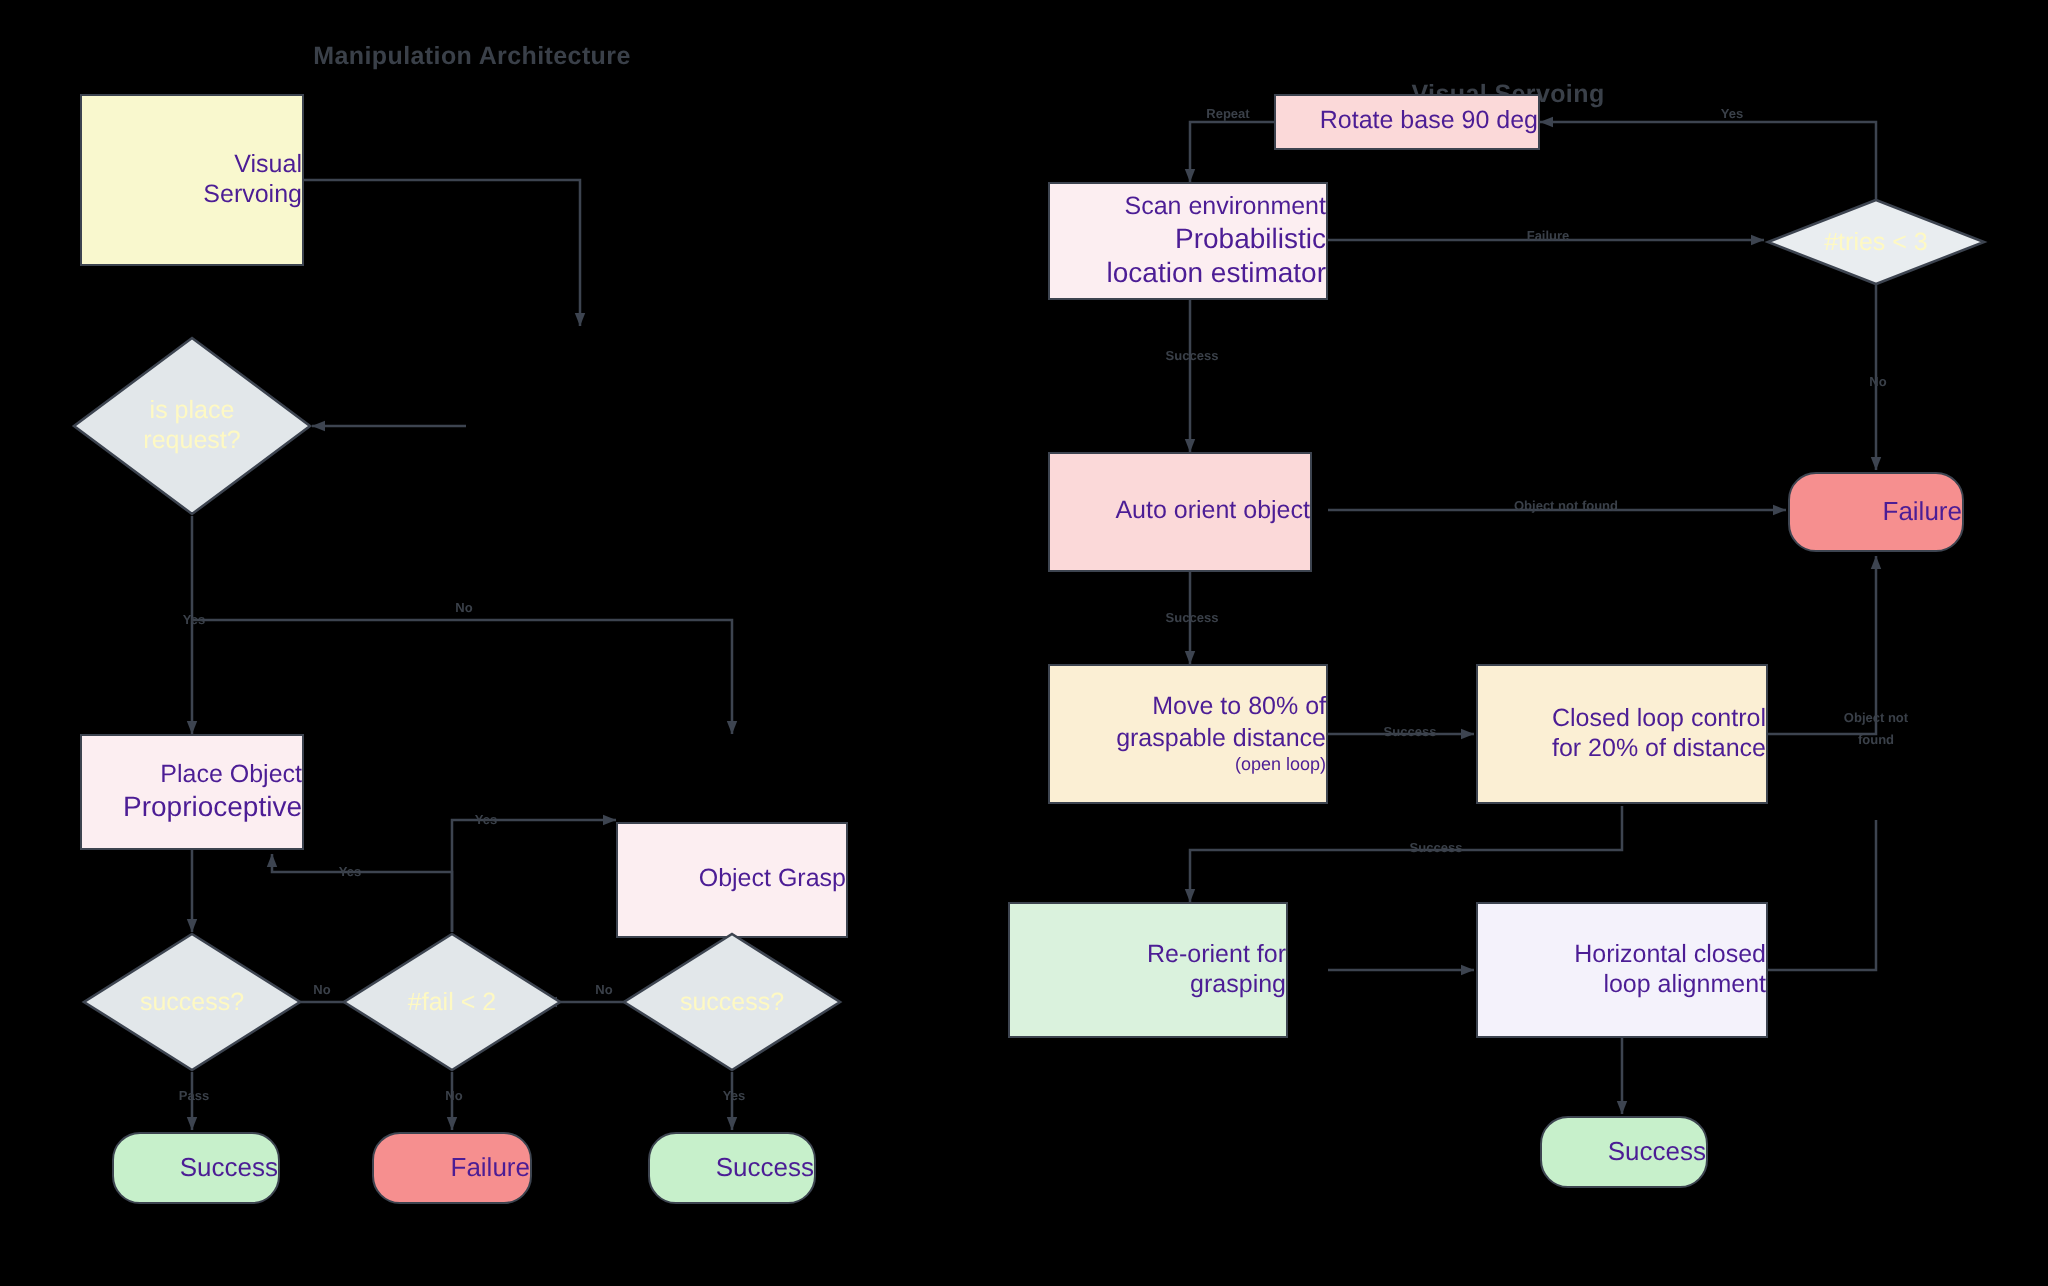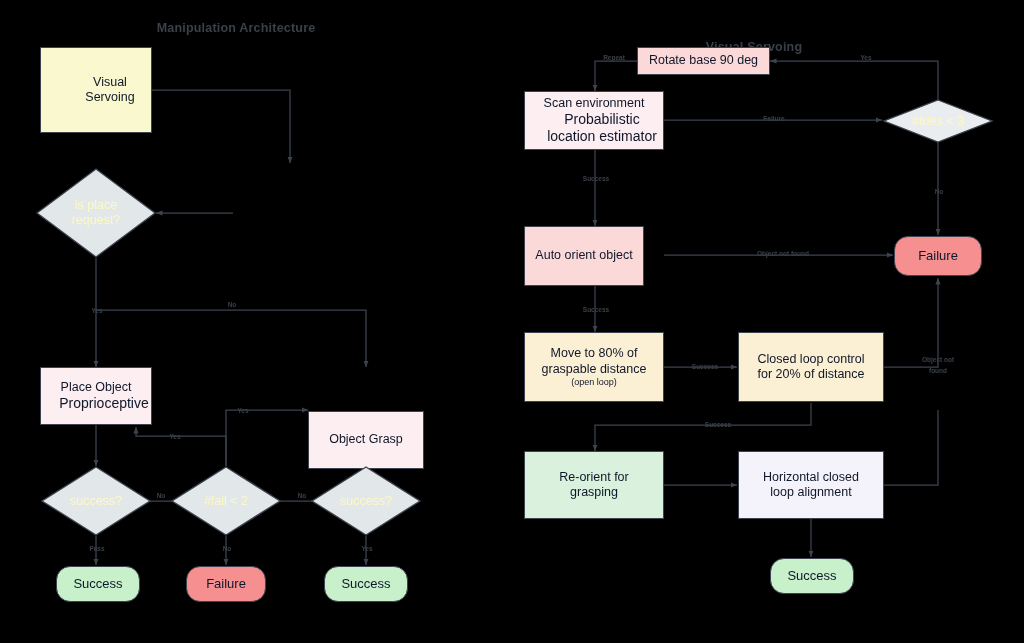--- a/index.html
+++ b/index.html
@@ -21,24 +21,24 @@
     font-size: 12.5px;
     font-weight: bold;
     letter-spacing: 0.2px;
     white-space: nowrap;
     transform: translateX(-50%);
   }
   .node {
     position: absolute;
     box-sizing: border-box;
     border: 1.3px solid #3d4450;
-    color: #0f172a;
+    color: #4c1d95;
     display: flex;
     flex-direction: column;
-    align-items: center;
+    align-items: flex-end;
     justify-content: center;
     text-align: center;
     line-height: 1.22;
     font-size: 12.5px;
   }
   .node .sub {
     font-size: 14px;
     margin-left: 16px;
   }
   .node .sub2 {
@@ -246,40 +246,40 @@
 
   <div class="diamond-wrap" style="left:883px; top:99px; width:110px; height:44px;">
     <svg width="110" height="44" viewBox="0 0 110 44">
       <polygon points="55,1 109,22 55,43 1,22" fill="#e9edf0" stroke="#3d4450" stroke-width="1.3"></polygon>
     </svg>
     <div class="diamond-label">
       <span>#tries &lt; 3</span>
     </div>
   </div>
 
-  <div class="node" style="left:524px; top:226px; width:120px; height:60px; background:#fbd9d9;">
+  <div class="node" style="left:524px; top:226px; width:132px; height:60px; background:#fbd9d9;">
     <span>Auto orient object</span>
   </div>
 
   <div class="node rounded" style="left:894px; top:236px; width:88px; height:40px; background:#f68f8f;">
     <span>Failure</span>
   </div>
 
   <div class="node" style="left:524px; top:332px; width:140px; height:70px; background:#fbefd4;">
     <span>Move to  80% of</span>
     <span>graspable distance</span>
     <span class="sub2">(open loop)</span>
   </div>
 
   <div class="node" style="left:738px; top:332px; width:146px; height:70px; background:#fbefd4;">
     <span>Closed loop control</span>
     <span>for 20% of distance</span>
   </div>
 
-  <div class="node" style="left:524px; top:451px; width:140px; height:68px; background:#daf2dd;">
+  <div class="node" style="left:504px; top:451px; width:140px; height:68px; background:#daf2dd;">
     <span>Re-orient for</span>
     <span>grasping</span>
   </div>
 
   <div class="node" style="left:738px; top:451px; width:146px; height:68px; background:#f4f2fb;">
     <span>Horizontal closed</span>
     <span>loop alignment</span>
   </div>
 
   <div class="node rounded" style="left:770px; top:558px; width:84px; height:36px; background:#c7f0cb;">

